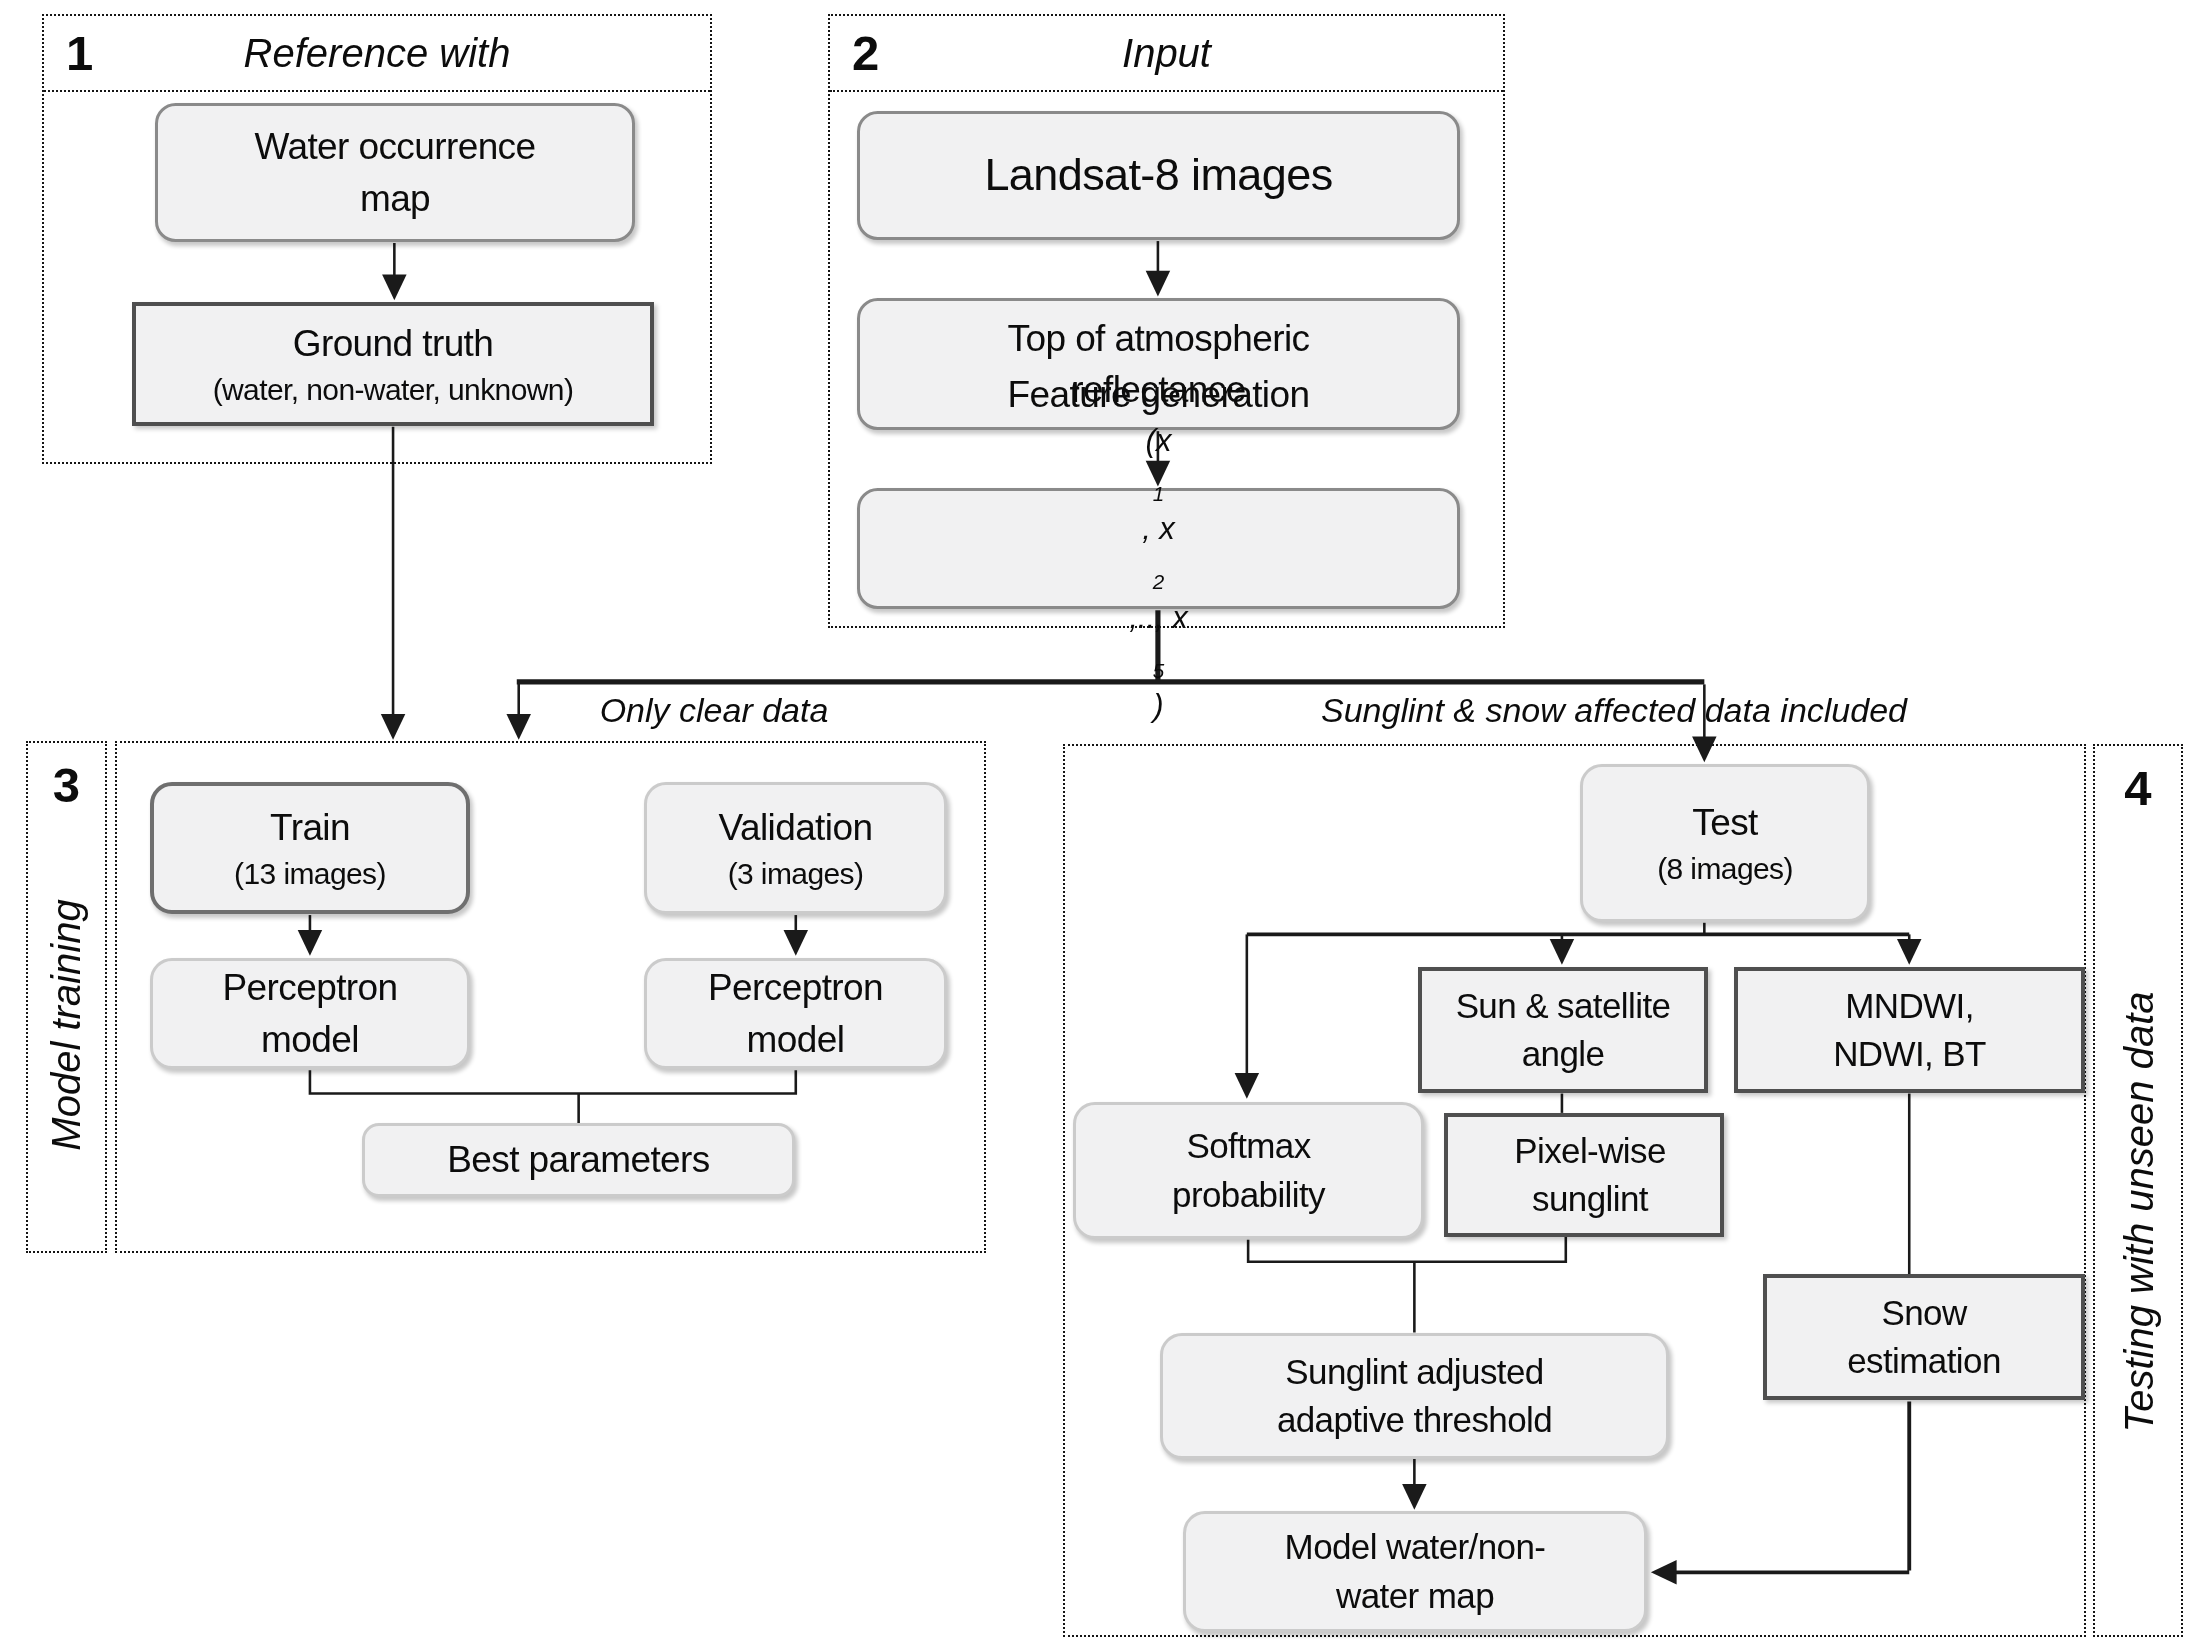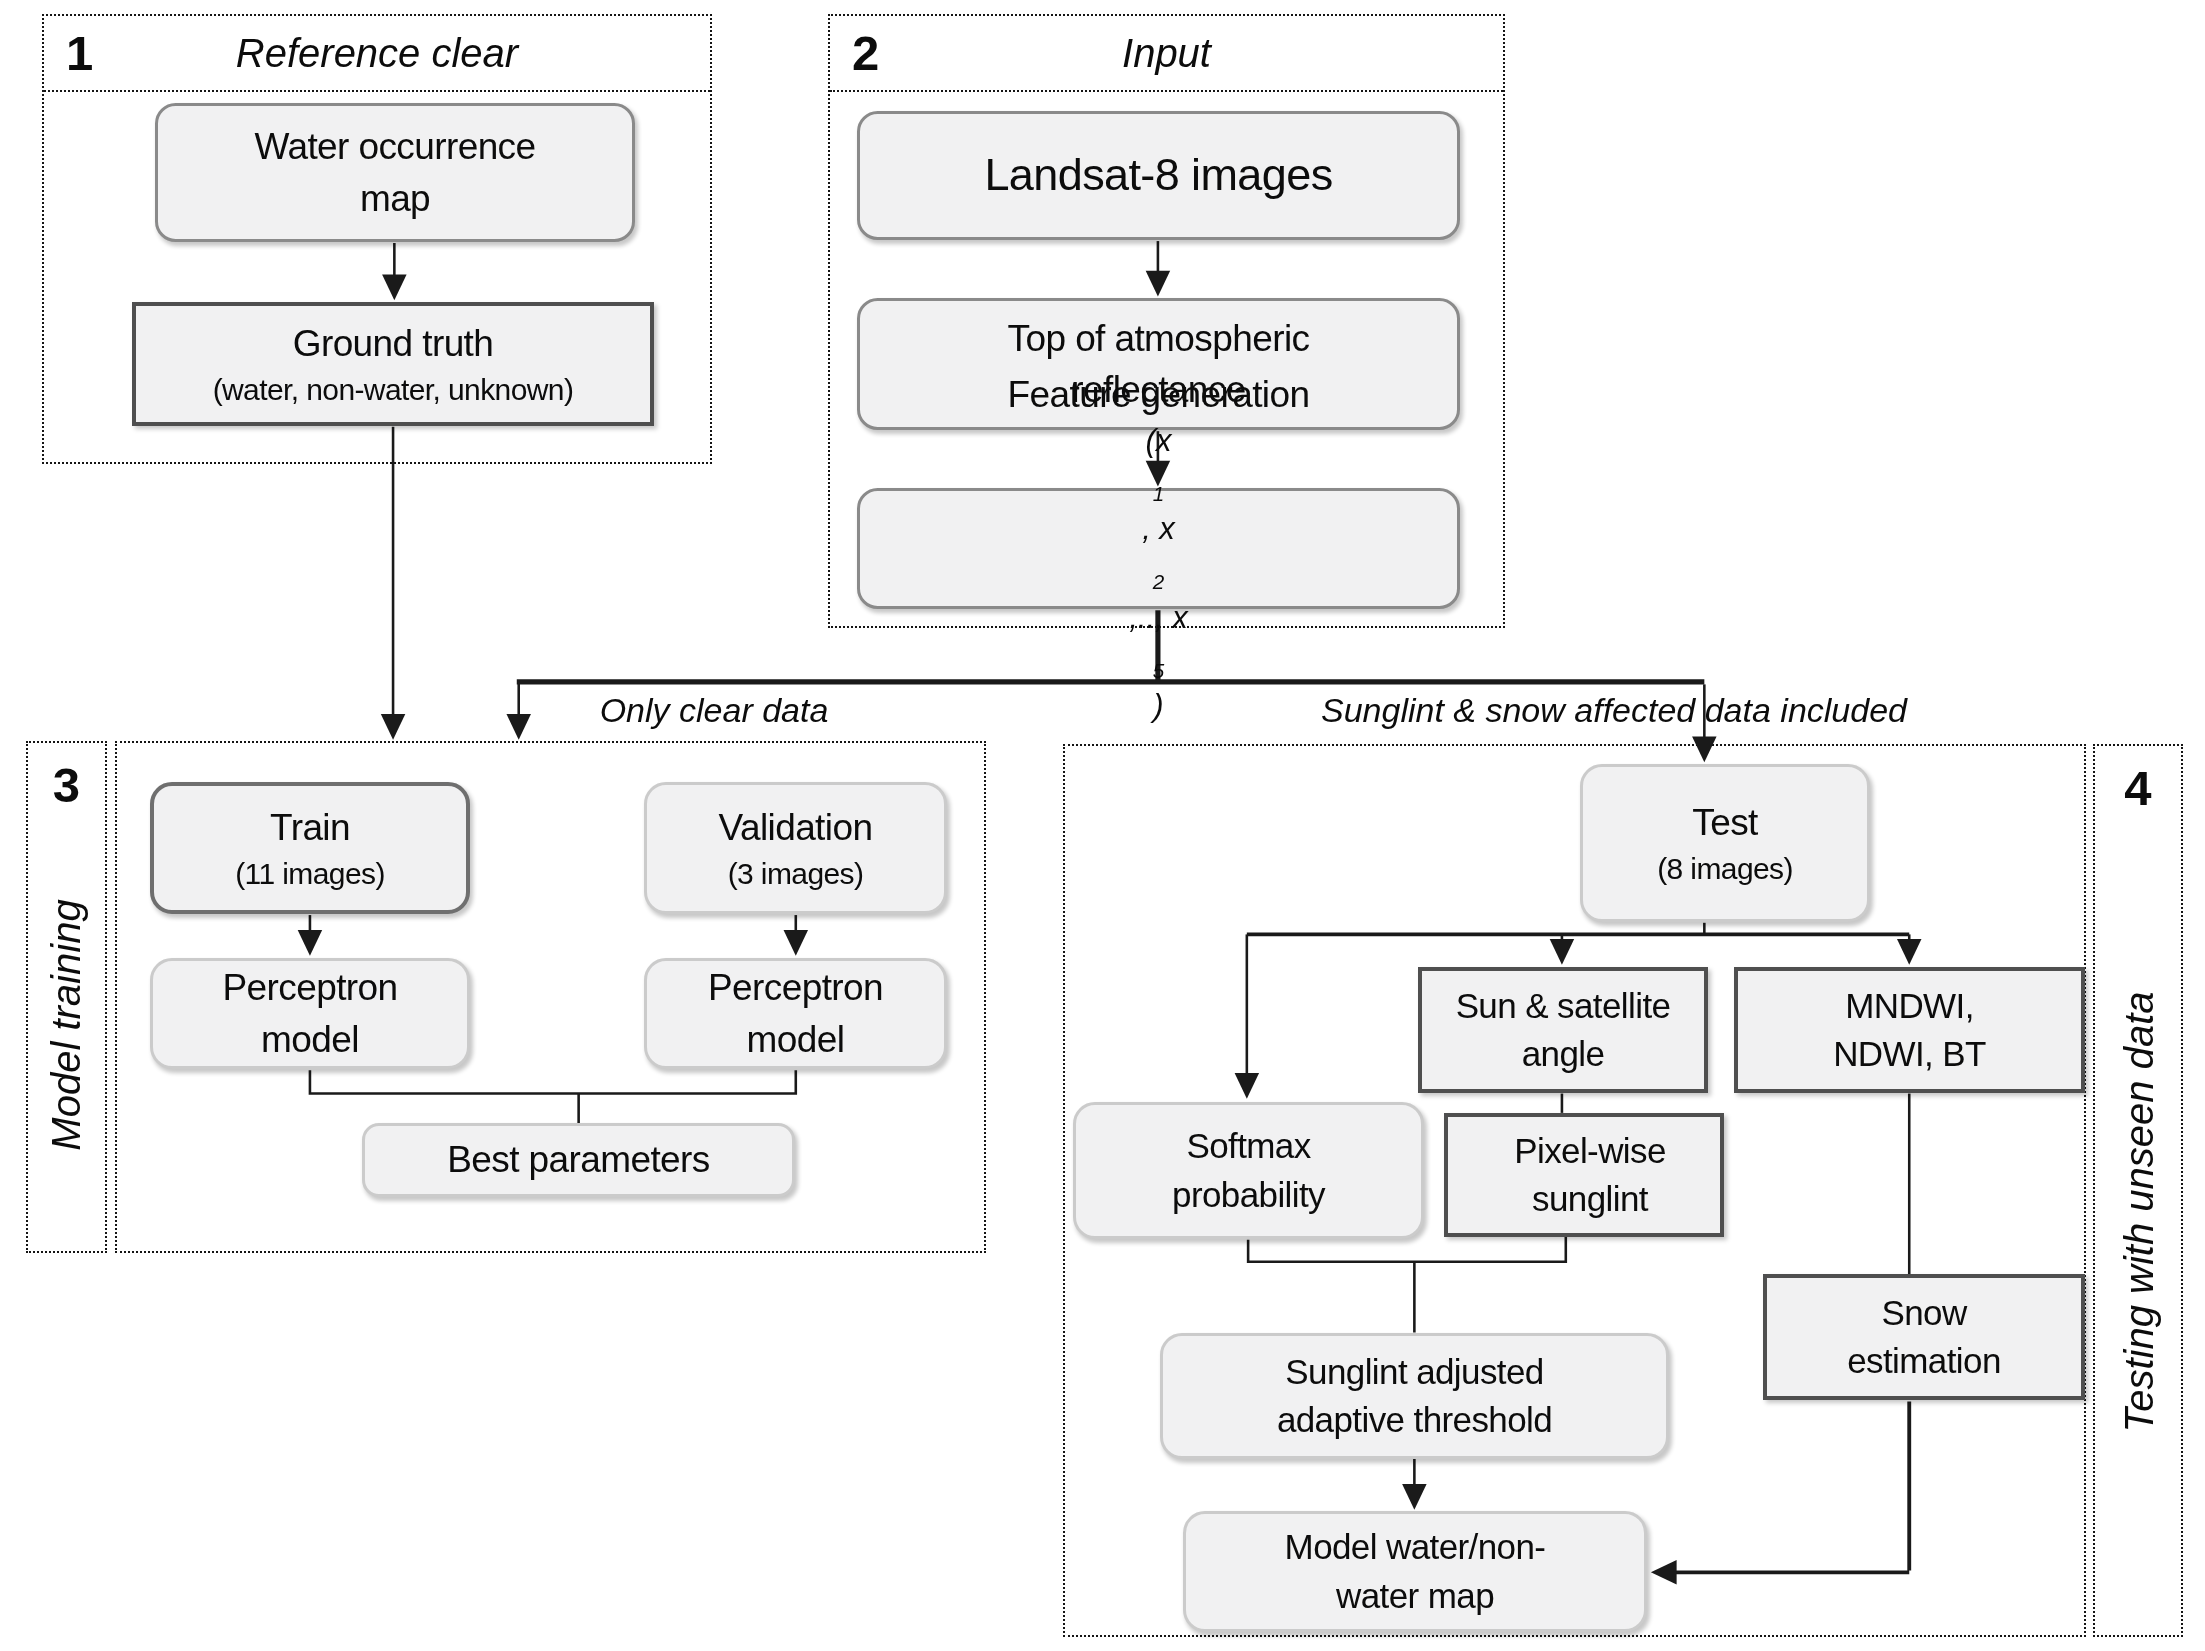--- a/index.html
+++ b/index.html
@@ -43,21 +43,21 @@
   #wires polygon{fill:#1a1a1a;stroke:none;}
 </style>
 </head>
 <body>
 
 <div id="canvas">
 
   <div class="sec" style="left:42px;top:14px;width:670px;height:450px;">
     <div class="sec-header">
       <div class="sec-num">1</div>
-      <div class="sec-title">Reference clear</div>
+      <div class="sec-title">Reference with</div>
     </div>
   </div>
 
   <div class="sec" style="left:828px;top:14px;width:677px;height:614px;">
     <div class="sec-header">
       <div class="sec-num">2</div>
       <div class="sec-title">Input</div>
     </div>
   </div>
 
@@ -132,21 +132,21 @@
     <span class="t-main">Top of atmospheric</span>
     <span class="t-main">reflectance</span>
   </div>
   <div class="node n-mid" style="left:857px;top:488px;width:603px;height:121px;">
     <span class="t-main">Feature generation</span>
     <span class="featline"><span>(x</span><sub>1</sub><span>, x</span><sub>2</sub><span>,.., x</span><sub>5</sub><span>)</span></span>
   </div>
 
   <div class="node n-train" style="left:150px;top:782px;width:320px;height:132px;">
     <span class="t-main">Train</span>
-    <span class="t-sub">(11 images)</span>
+    <span class="t-sub">(13 images)</span>
   </div>
   <div class="node n-light" style="left:644px;top:782px;width:303px;height:132px;">
     <span class="t-main">Validation</span>
     <span class="t-sub">(3 images)</span>
   </div>
   <div class="node n-light" style="left:150px;top:958px;width:320px;height:111px;">
     <span class="t-main">Perceptron</span>
     <span class="t-main">model</span>
   </div>
   <div class="node n-light" style="left:644px;top:958px;width:303px;height:111px;">

